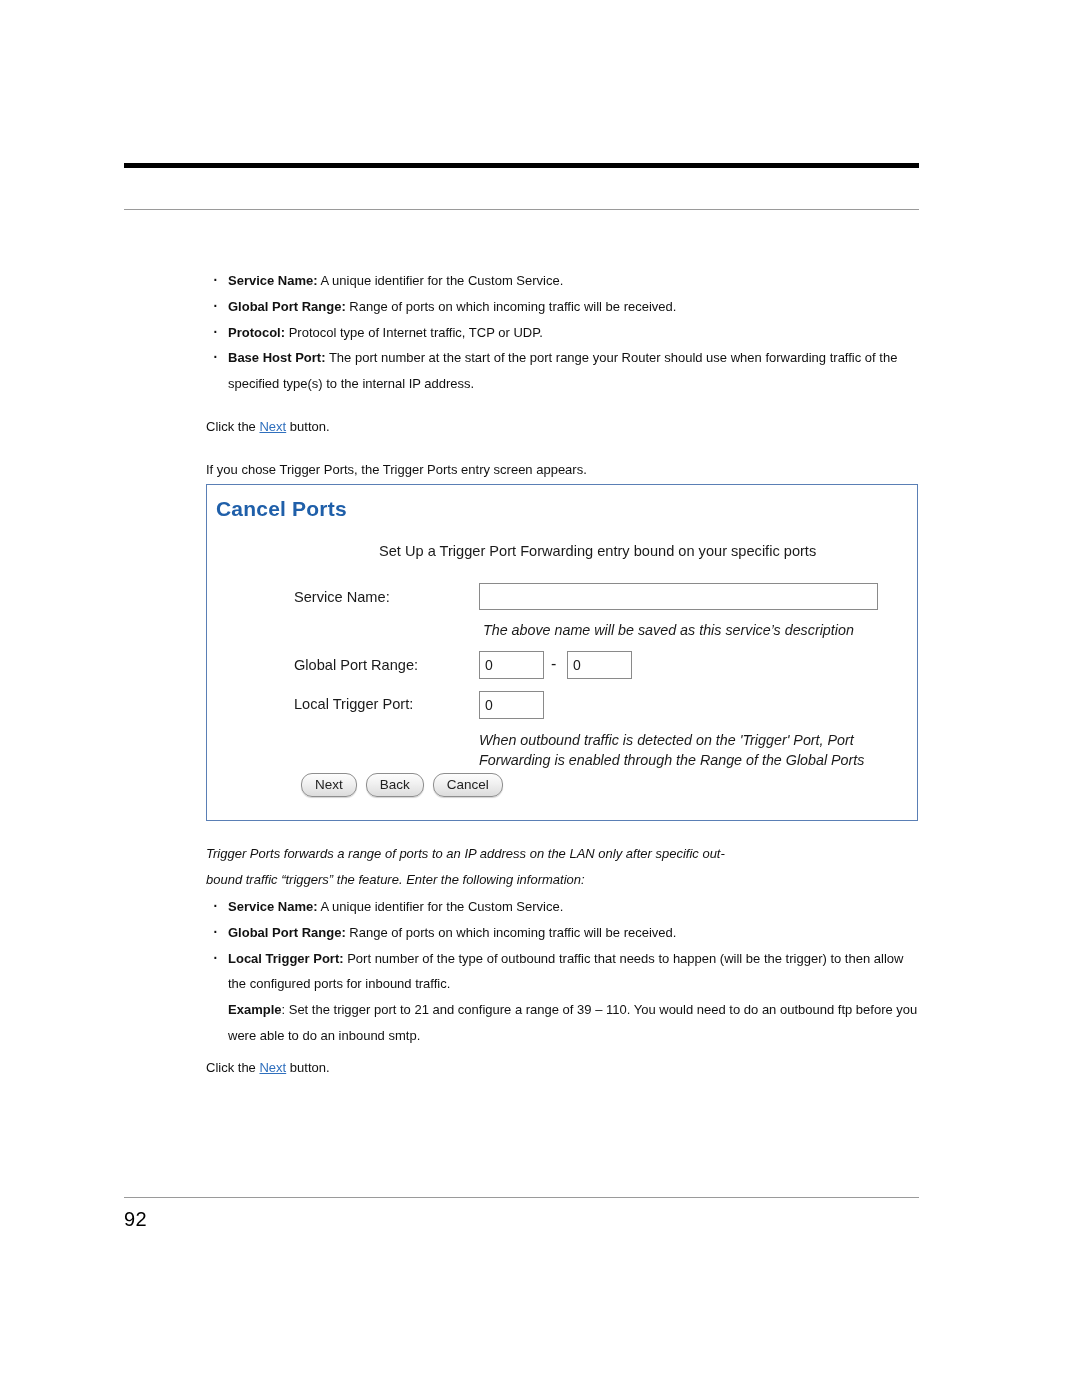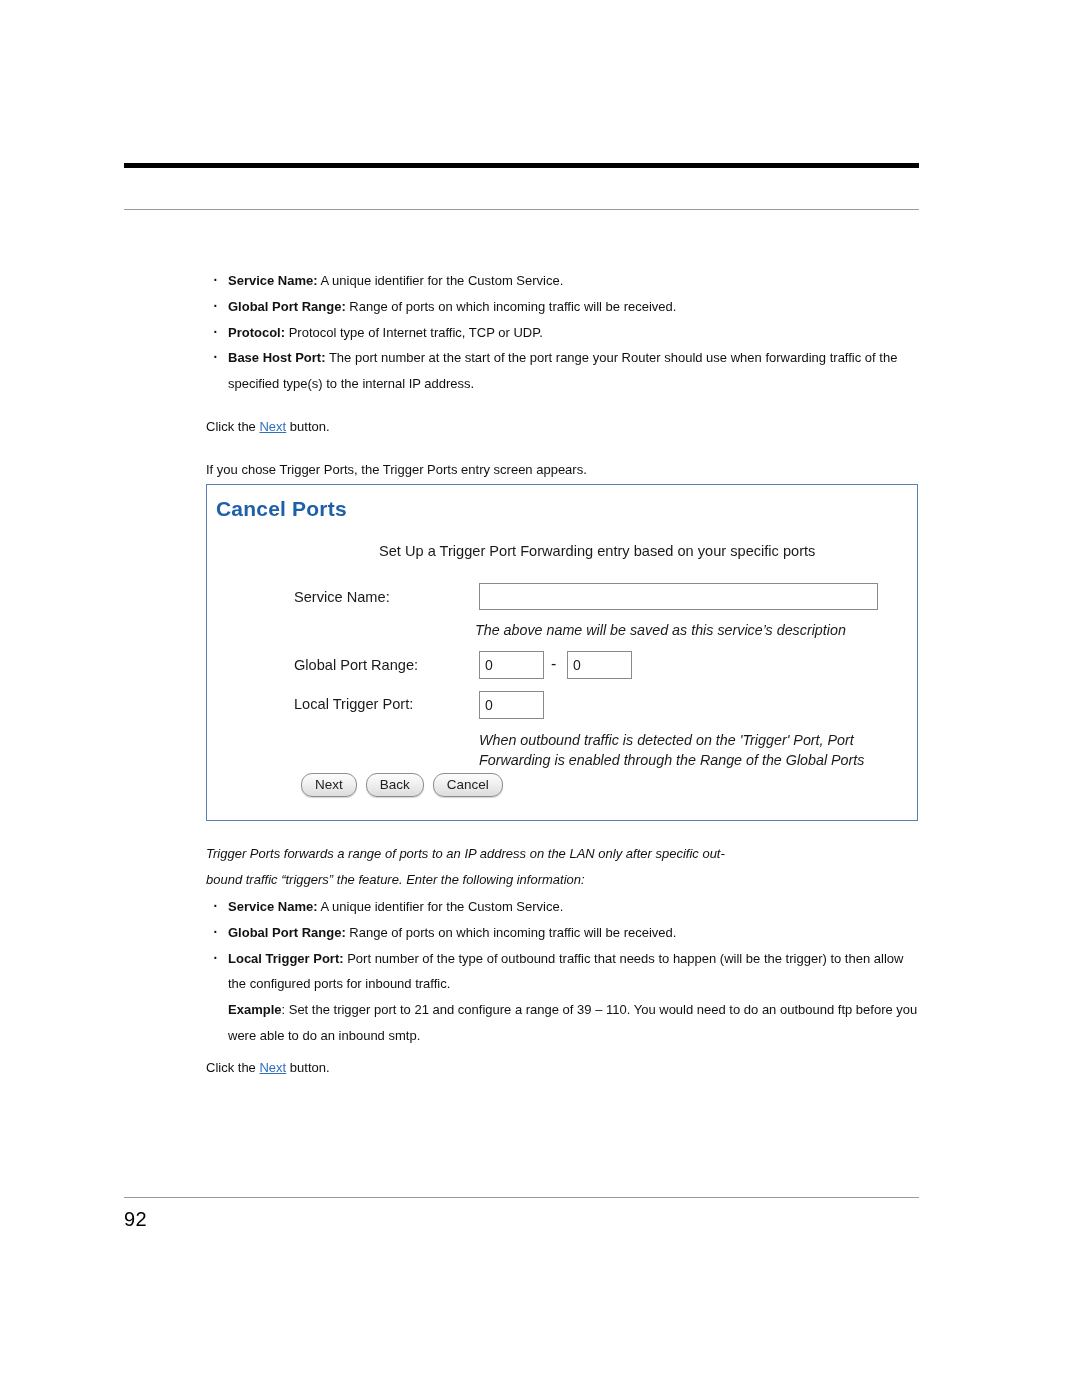--- a/index.html
+++ b/index.html
@@ -151,21 +151,21 @@
     top: 170px;
     font-size: 16px;
     color: #1a1a1a;
   }
   .fig-note {
     position: absolute;
     font-size: 14.3px;
     font-style: italic;
     color: #1a1a1a;
   }
-  .note-1 { left: 268px; top: 137px; text-align: right; }
+  .note-1 { left: 276px; top: 137px; text-align: right; }
   .note-2 { left: 272px; top: 245px; line-height: 20px; width: 430px; }
 
   .btn-row {
     position: absolute;
     left: 94px;
     top: 288px;
     display: flex;
     gap: 9px;
   }
   .fig-btn {
@@ -200,21 +200,21 @@
   <div class="body-block" style="top:414px;">
     <p class="para"><span>Click the </span><a class="link" href="#">Next</a><span> button.</span></p>
   </div>
 
   <div class="body-block" style="top:457px;">
     <p class="para">If you chose Trigger Ports, the Trigger Ports entry screen appears.</p>
   </div>
 
   <div class="figure">
     <div class="fig-title">Cancel Ports</div>
-    <div class="fig-subtitle">Set Up a Trigger Port Forwarding entry based on your specific ports</div>
+    <div class="fig-subtitle">Set Up a Trigger Port Forwarding entry bound on your specific ports</div>
 
     <div class="fig-label lbl-service">Service Name:</div>
     <input class="fig-input in-service" type="text" value="" style="">
 
     <div class="fig-note note-1">The above name will be saved as this service’s description</div>
 
     <div class="fig-label lbl-global">Global Port Range:</div>
     <input class="fig-input in-global-a" type="text" value="0" style="">
     <div class="dash">-</div>
     <input class="fig-input in-global-b" type="text" value="0" style="">

